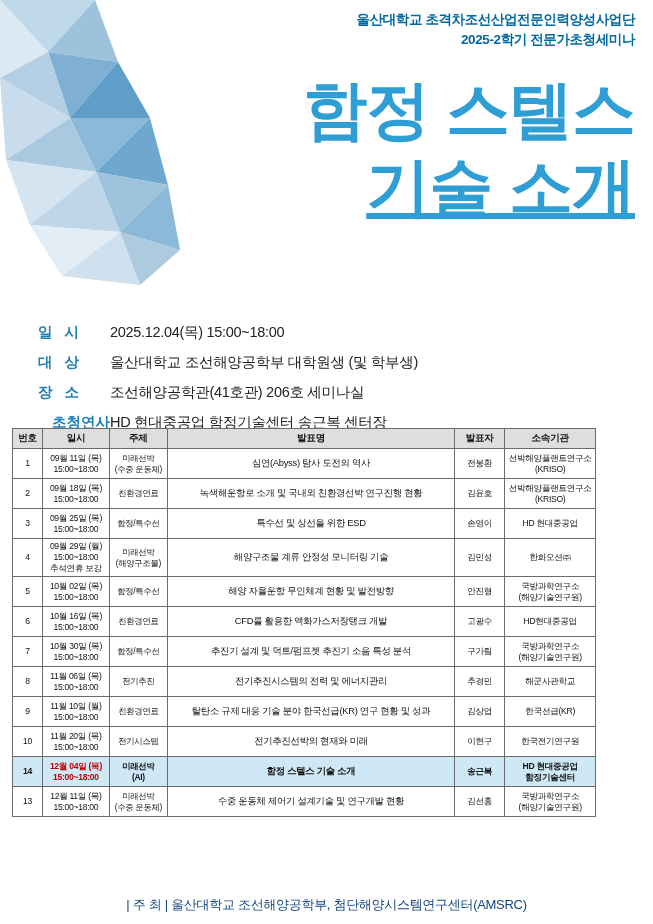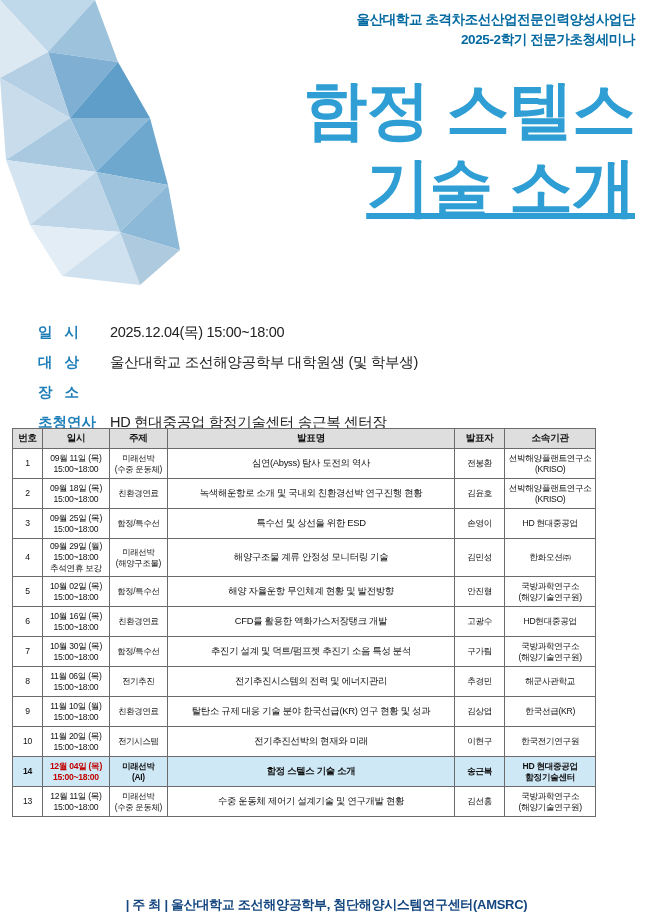--- a/index.html
+++ b/index.html
@@ -66,21 +66,21 @@
     margin-bottom: 11px;
   }
   .info-label {
     color: #1f7fb8;
     font-size: 14.5px;
     font-weight: bold;
     width: 72px;
     flex: 0 0 72px;
     letter-spacing: 4px;
   }
-  .info-label.nospace { letter-spacing: 0px; }
+  .info-label.nospace { letter-spacing: 0px; text-align: right; }
   .info-value {
     color: #222222;
     font-size: 14.5px;
     letter-spacing: -0.3px;
   }
 
   
   .table-wrap {
     position: absolute;
     left: 12px; top: 428px;
@@ -124,21 +124,21 @@
   col.c-title { width: 285px; }
   col.c-pres  { width: 50px; }
   col.c-org   { width: 90px; }
 
   
   .footer {
     position: absolute;
     left: 0; right: 0; bottom: 10px;
     text-align: center;
     font-size: 13px;
-    font-weight: bold;
+    font-weight: normal;
     color: #14467f;
     letter-spacing: -0.3px;
     z-index: 2;
   }
 </style>
 </head>
 <body>
 
 <svg class="deco" viewBox="0 0 200 290" preserveAspectRatio="none">
   <polygon points="0,0 95,0 48,52" fill="#bfd8ea"></polygon>
@@ -174,20 +174,21 @@
   <div class="info-row">
     <div class="info-label">일 시</div>
     <div class="info-value">2025.12.04(목) 15:00~18:00</div>
   </div>
   <div class="info-row">
     <div class="info-label">대 상</div>
     <div class="info-value">울산대학교 조선해양공학부 대학원생 (및 학부생)</div>
   </div>
   <div class="info-row">
     <div class="info-label">장 소</div>
+    <div class="info-value">조선해양공학관(41호관) 206호 세미나실</div>
   </div>
   <div class="info-row">
     <div class="info-label nospace">초청연사</div>
     <div class="info-value">HD 현대중공업 함정기술센터 송근복 센터장</div>
   </div>
 </div>
 
 <div class="table-wrap">
   <table>
     <colgroup>

